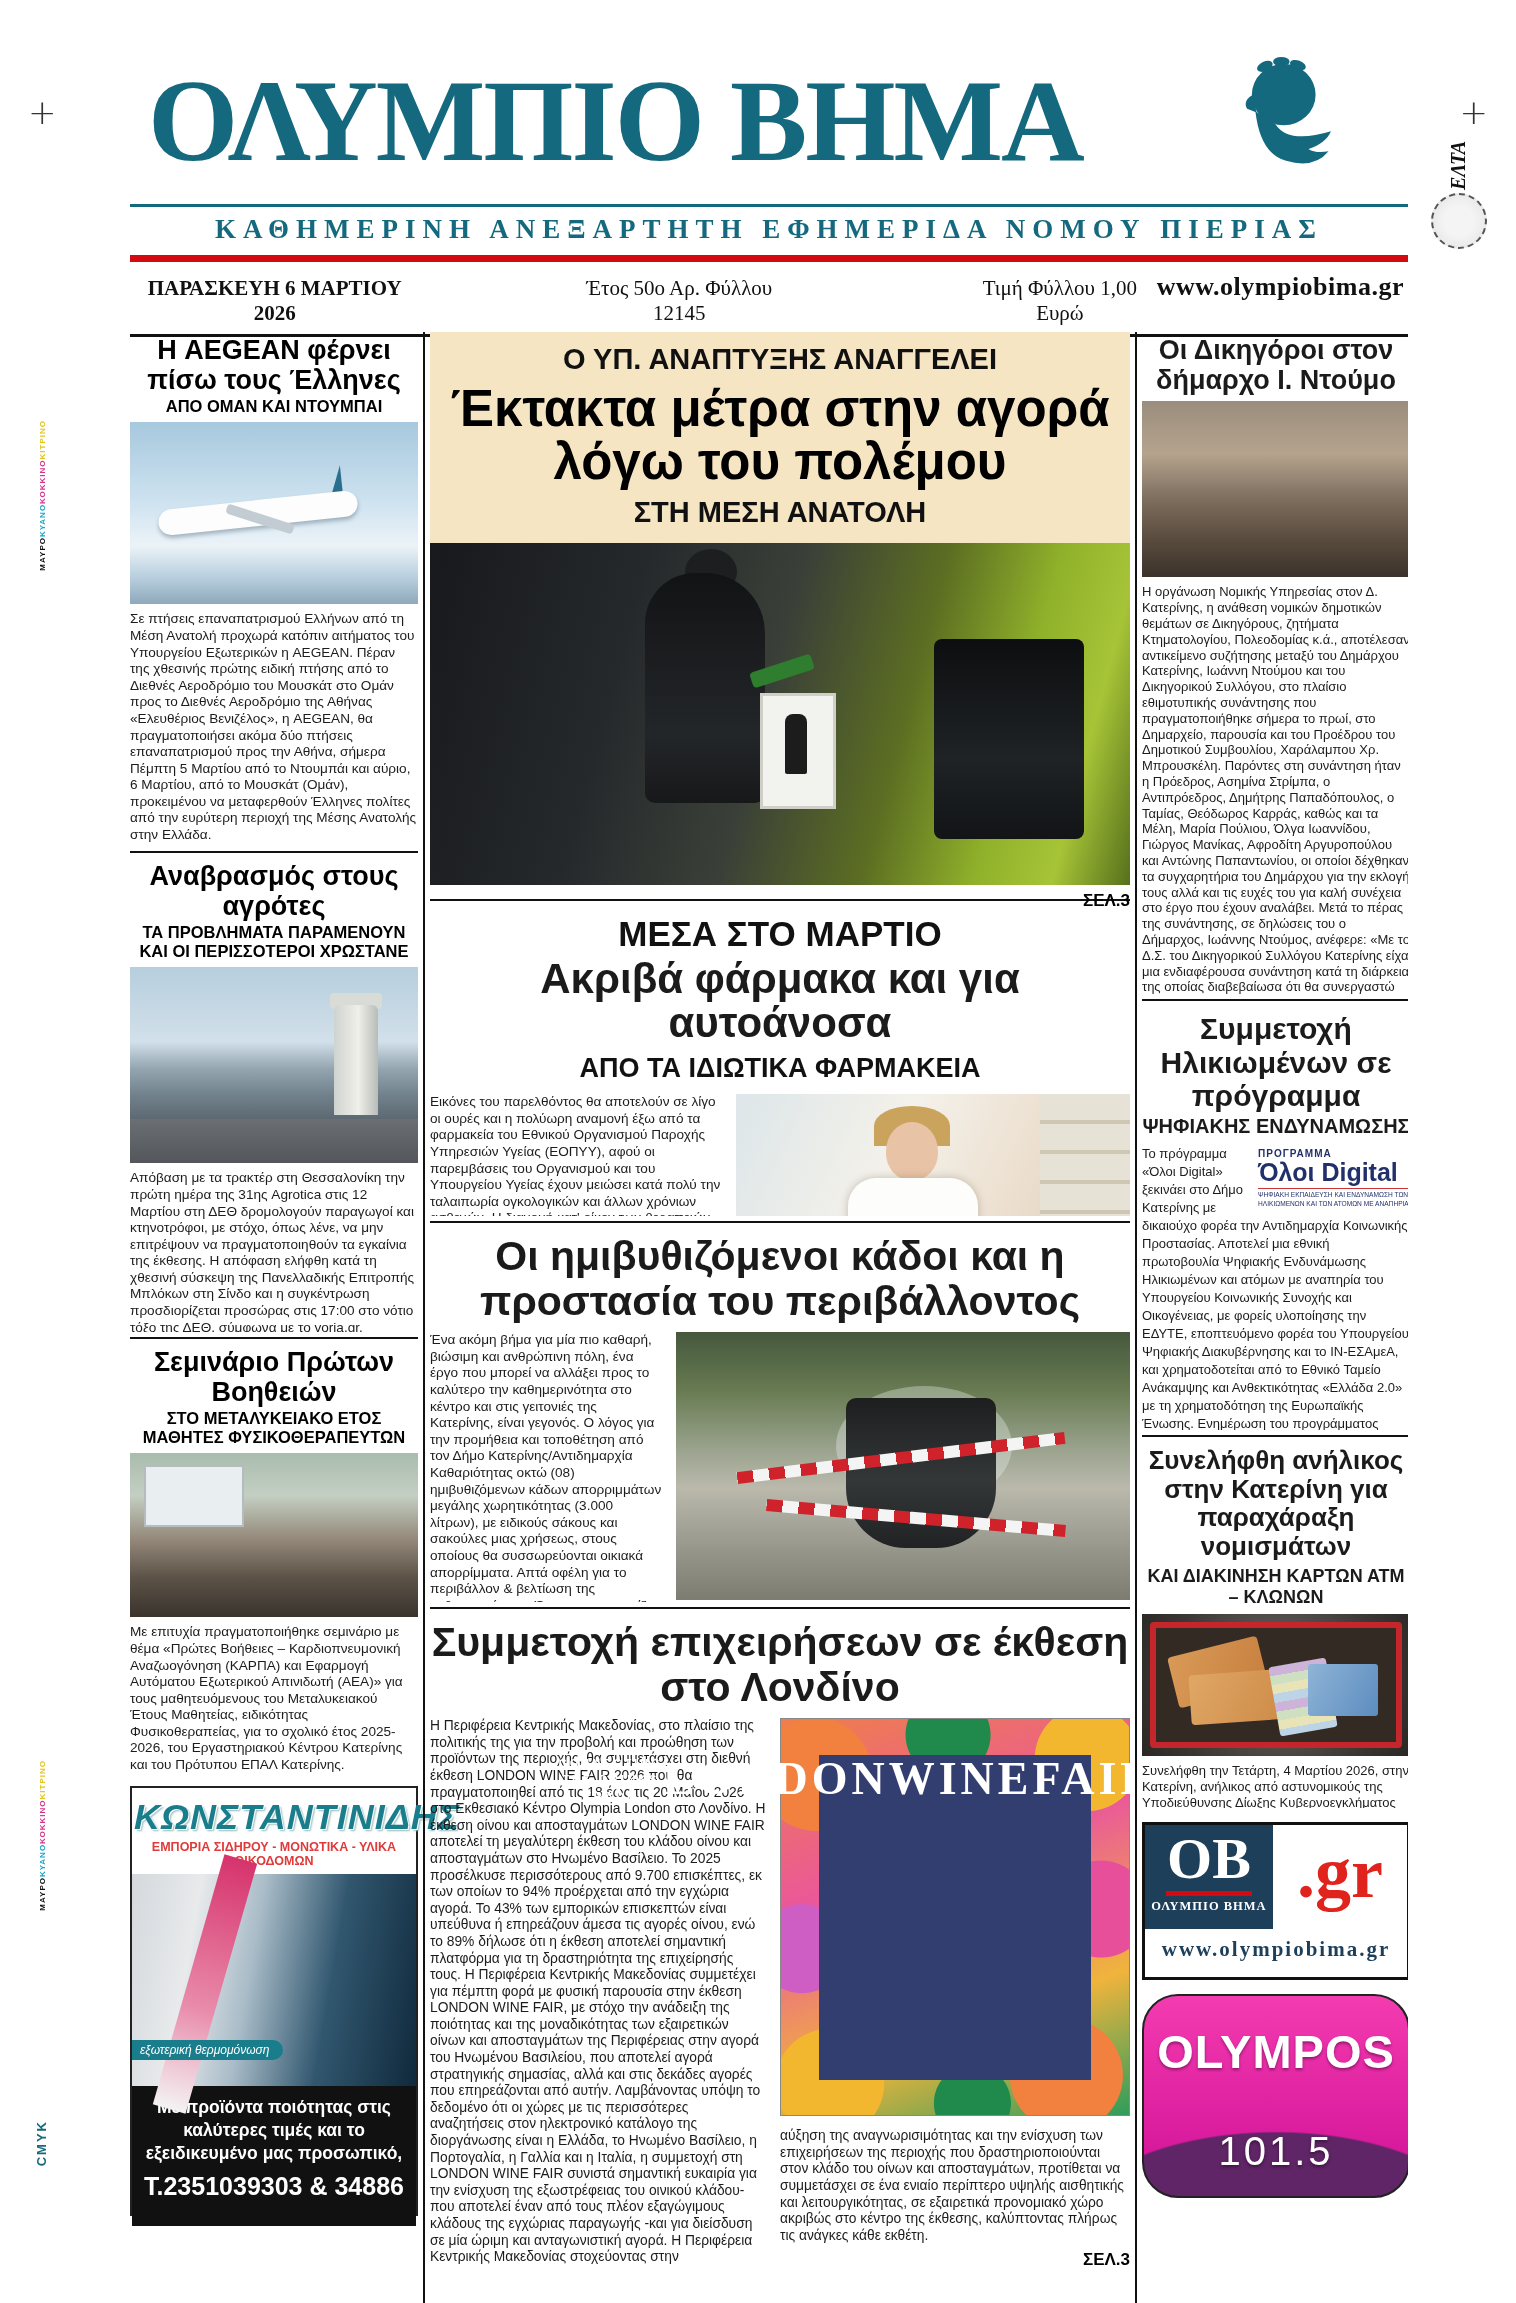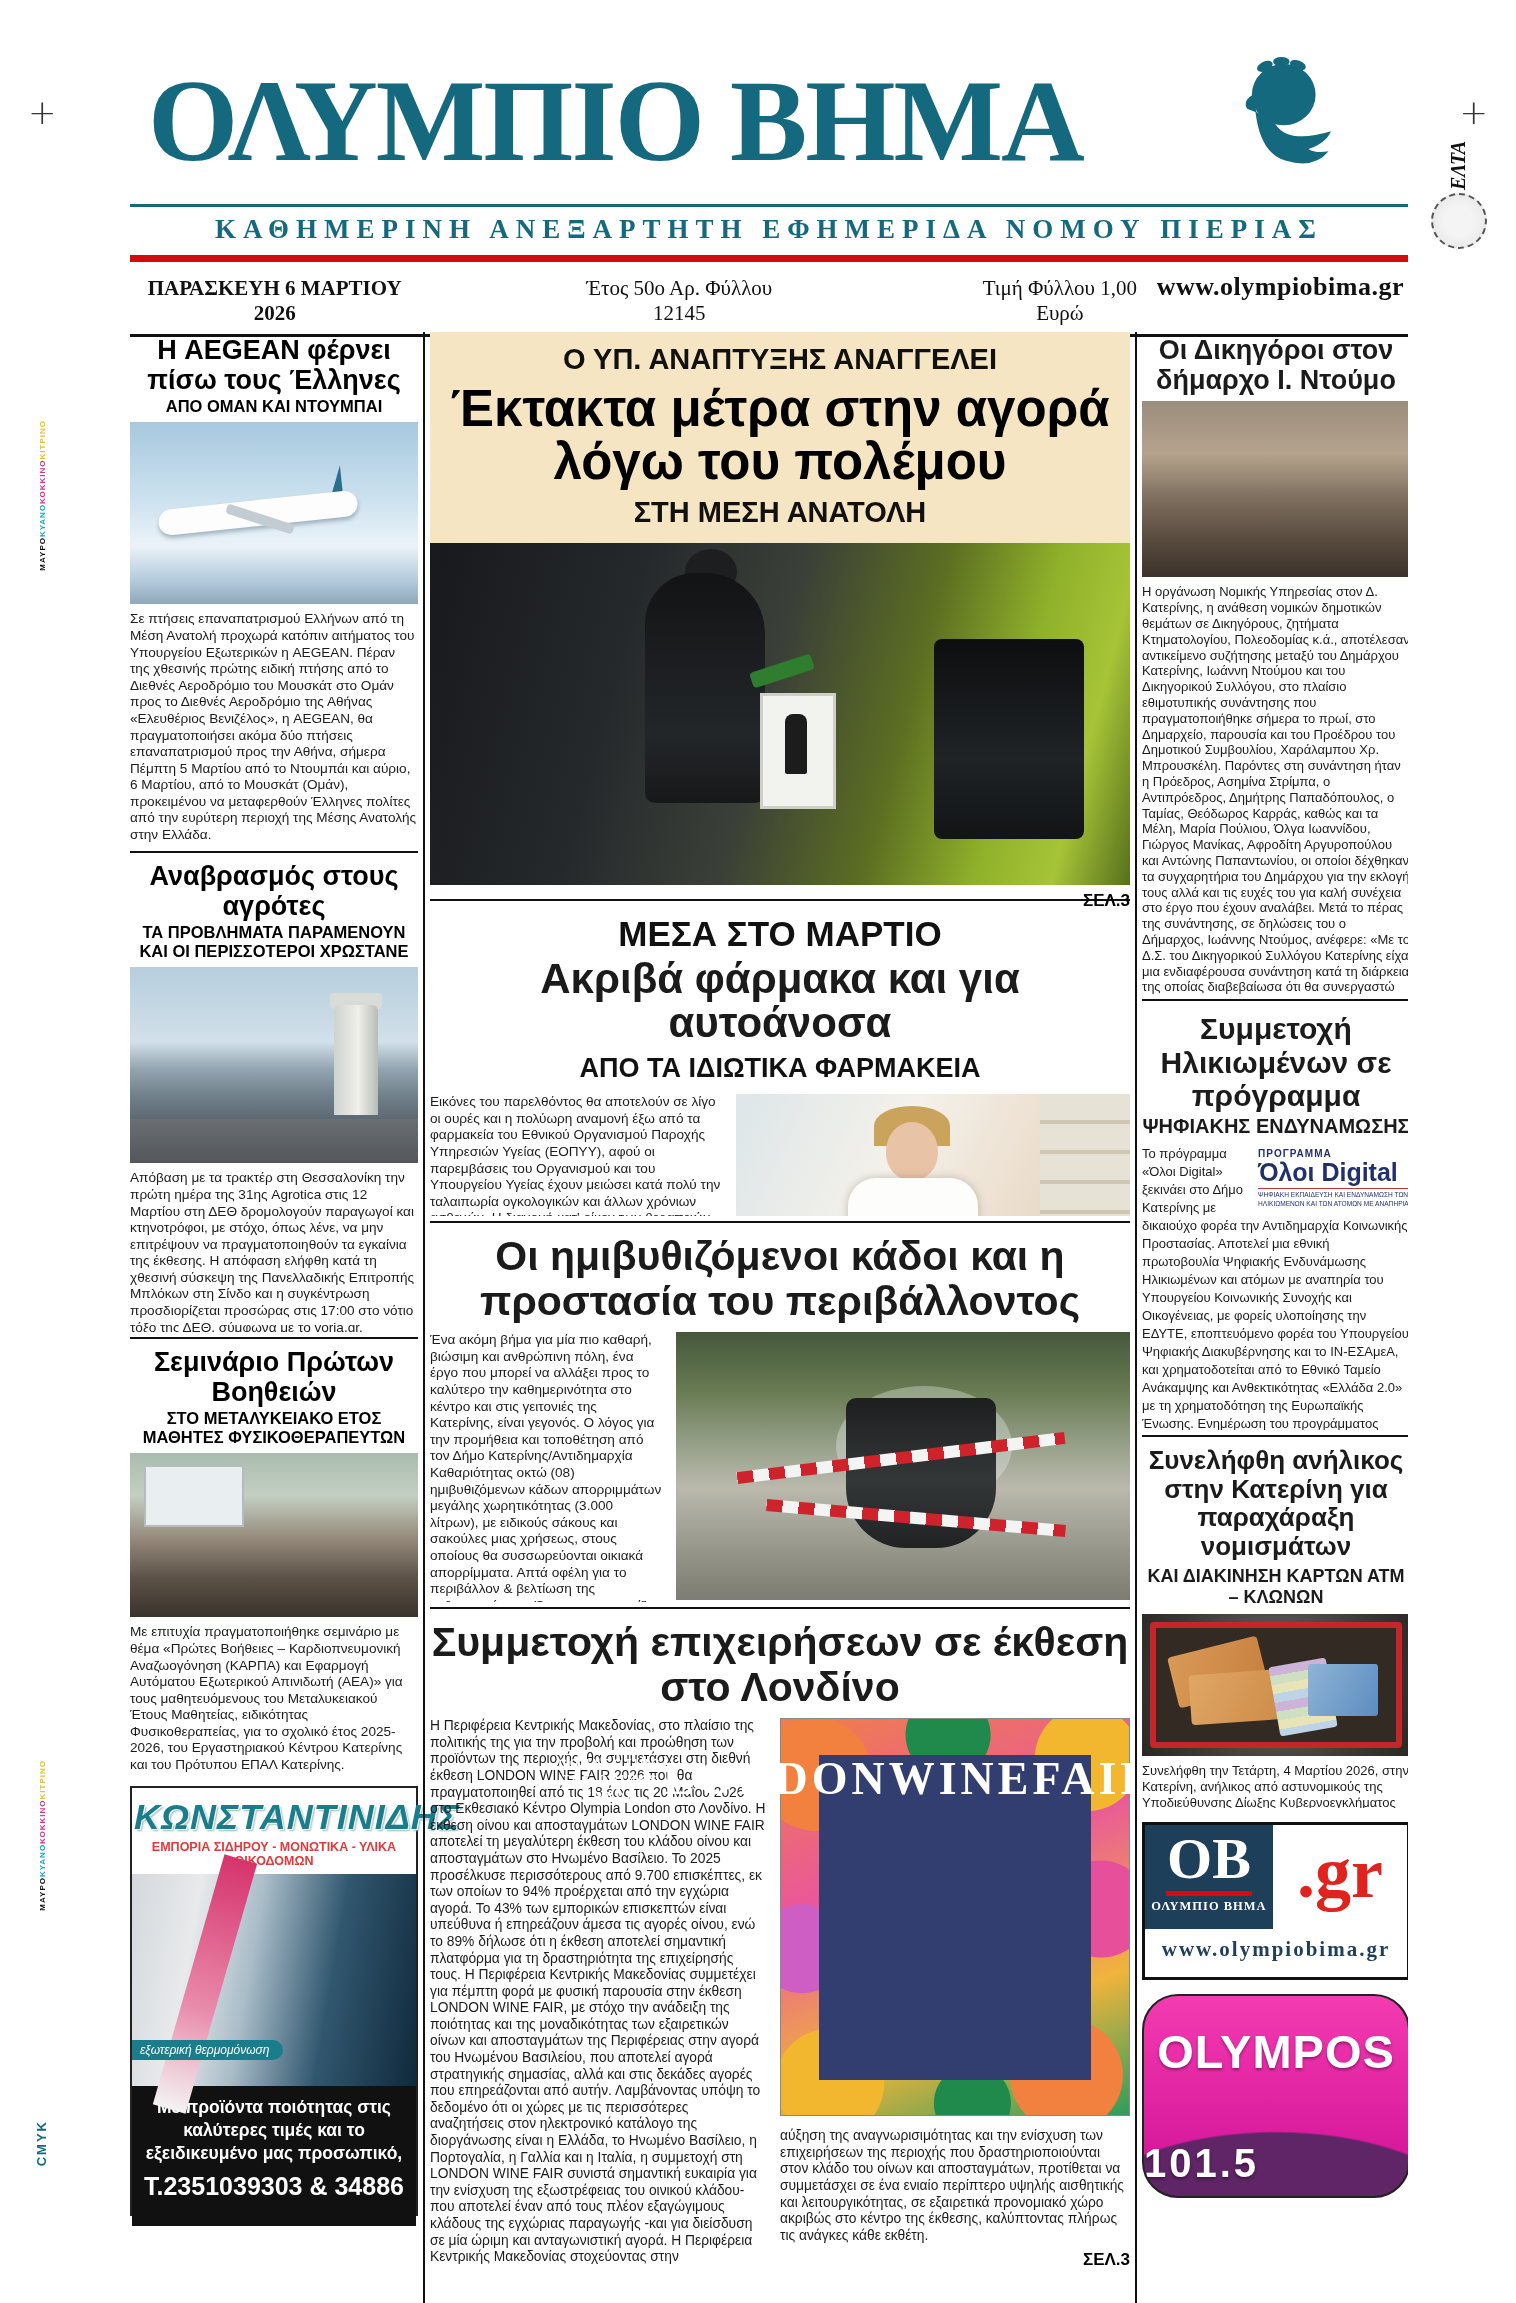--- a/index.html
+++ b/index.html
@@ -152,22 +152,22 @@
   .ob-paper{font-family:"Liberation Serif",serif;font-size:12.5px;font-weight:bold;letter-spacing:1px;}
   .ob-gr{flex:1;text-align:center;font-family:"Liberation Serif",serif;font-weight:bold;
          font-size:72px;color:#e0231c;line-height:96px;}
   .ob-url{text-align:center;font-family:"Liberation Serif",serif;font-weight:bold;font-size:21px;
           color:#1e3f5a;letter-spacing:2px;padding-top:8px;}
   .oly-ad{height:200px;border-radius:36px;margin-top:14px;position:relative;overflow:hidden;border:2px solid #222;
     background:radial-gradient(150% 95% at 50% 118%, #5f2566 0 52%, transparent 53%),
                linear-gradient(180deg,#f43bb0 0%,#cf0f96 100%);}
   .oly-name{position:absolute;top:28px;width:100%;text-align:center;color:#fff;font-size:47px;
             font-weight:bold;letter-spacing:1px;text-shadow:0 2px 3px rgba(90,10,70,.6);}
-  .oly-freq{position:absolute;bottom:10px;width:100%;color:#fff;font-size:40px;
-            font-weight:bold;letter-spacing:3px;text-shadow:0 2px 3px rgba(40,10,40,.6);}
+  .oly-freq{position:absolute;bottom:22px;width:100%;text-align:center;color:#fff;font-size:40px;
+            font-weight:normal;letter-spacing:3px;text-shadow:0 2px 3px rgba(40,10,40,.6);}
 </style>
 </head>
 <body>
 
 <div class="page">
 
   <div class="cropmark crop-l">+</div>
   <div class="cropmark crop-r">+</div>
 
   <div class="reg reg1">

